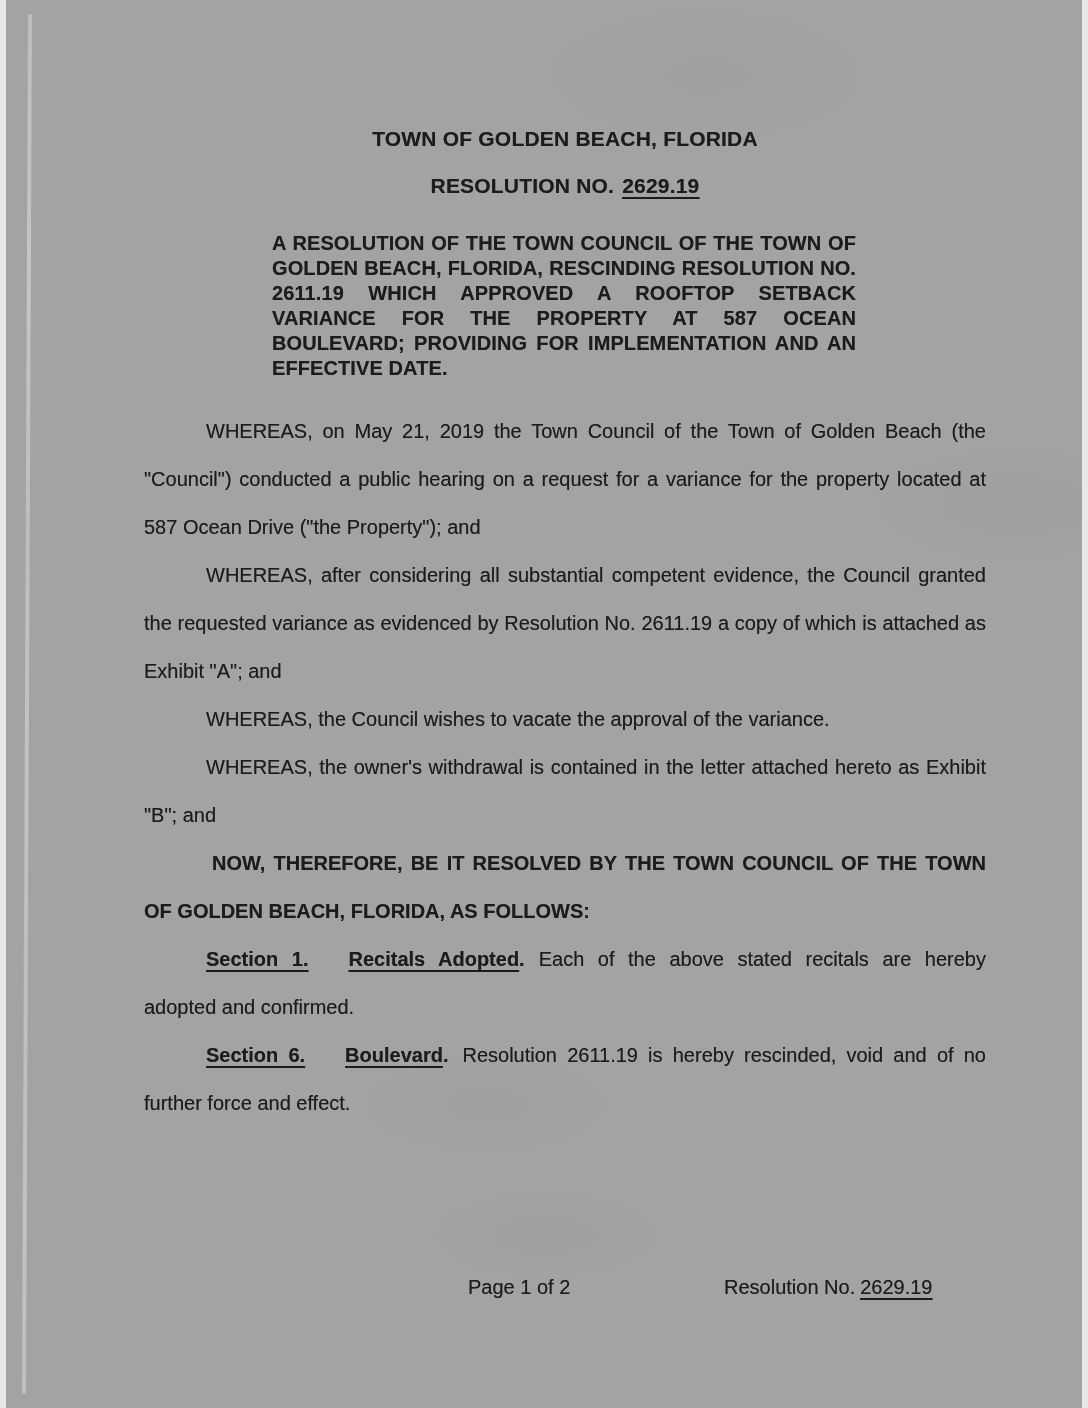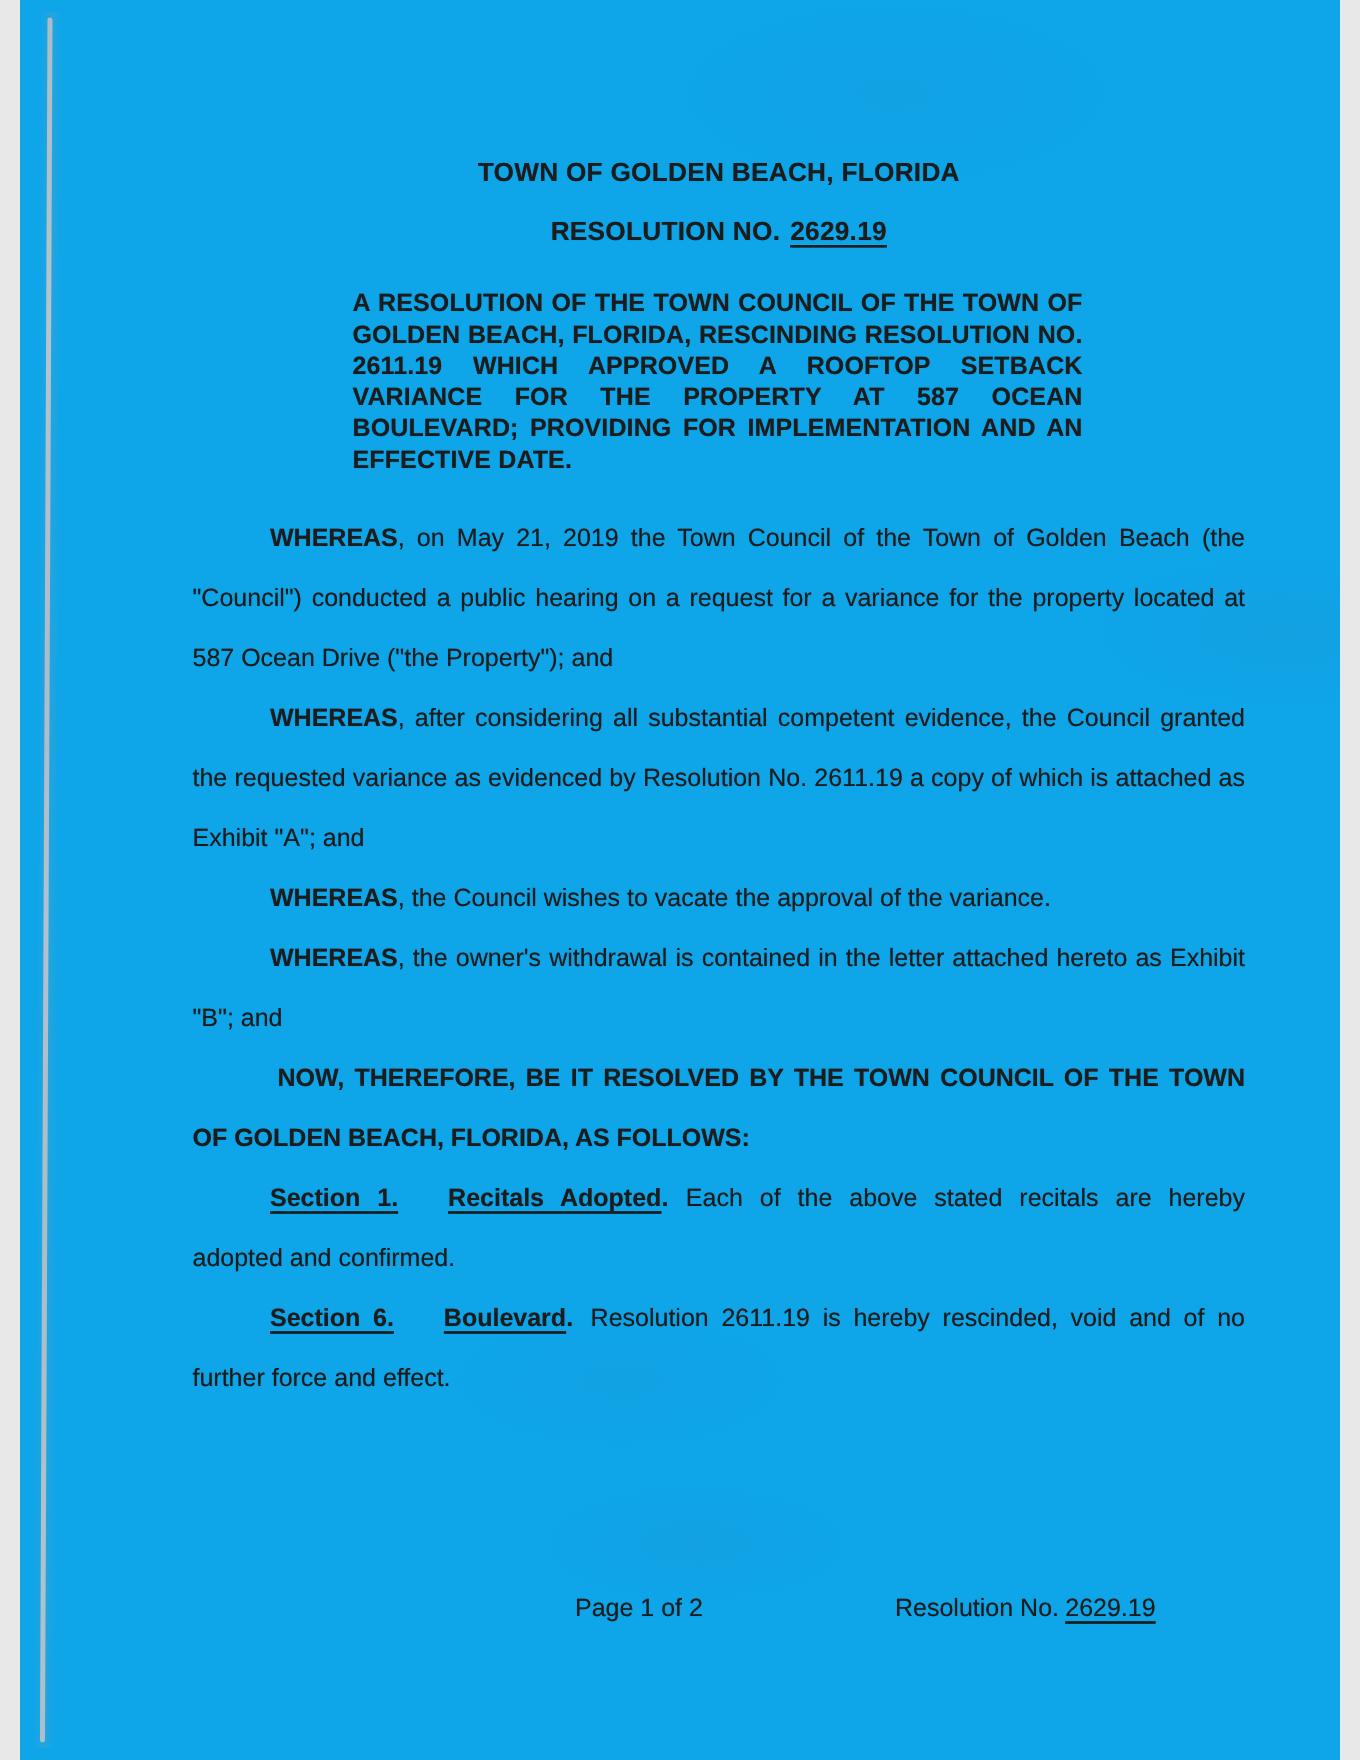--- a/index.html
+++ b/index.html
@@ -5,24 +5,25 @@
   html, body {
     margin: 0;
     padding: 0;
     background: #e8e8e8;
   }
   .page {
     position: relative;
     width: 1056px;
     height: 1408px;
     margin: 0 auto;
-    background: #0ea5e9;
+    background: #a3a3a3;
     overflow: hidden;
     font-family: "Liberation Sans", "DejaVu Sans", sans-serif;
     color: #1c1c1c;
+    padding-left: 20px;
   }
   
   .page::before {
     content: "";
     position: absolute;
     inset: 0;
     background:
       radial-gradient(220px 90px at 1010px 505px, rgba(90,90,95,0.06), rgba(0,0,0,0) 70%),
       radial-gradient(180px 70px at 540px 1235px, rgba(90,90,95,0.05), rgba(0,0,0,0) 70%),
       radial-gradient(260px 110px at 700px 75px, rgba(90,90,95,0.04), rgba(0,0,0,0) 70%),
@@ -99,34 +100,34 @@
   .body-block {
     margin-top: 26px;
   }
   .para {
     margin: 0;
     text-indent: 62px;
     text-align: justify;
     line-height: 48px;
     font-size: 20px;
   }
-  .para .lead { font-weight: bold; margin-top: 15px; }
+  .para .lead { font-weight: normal; margin-top: 15px; }
   .para.bold { font-weight: bold; text-indent: 68px; }
   .section-label, .section-title {
     font-weight: bold;
     text-decoration: underline;
     text-decoration-thickness: 2px;
     text-underline-offset: 4px;
   }
   .section-label { margin-right: 40px; }
   .section-dot { font-weight: bold; margin-right: 14px; }
 
   .footer {
     position: absolute;
-    left: 120px;
+    left: 138px;
     top: 1276px;
     width: 842px;
     height: 32px;
     font-size: 20px;
     text-shadow: 0 0 0.6px rgba(25,25,25,0.55);
     text-decoration: underline;
   }
   .footer .page-indicator { position: absolute; left: 324px; }
   .footer .footer-res { position: absolute; left: 580px; }
   .footer .res-no {

